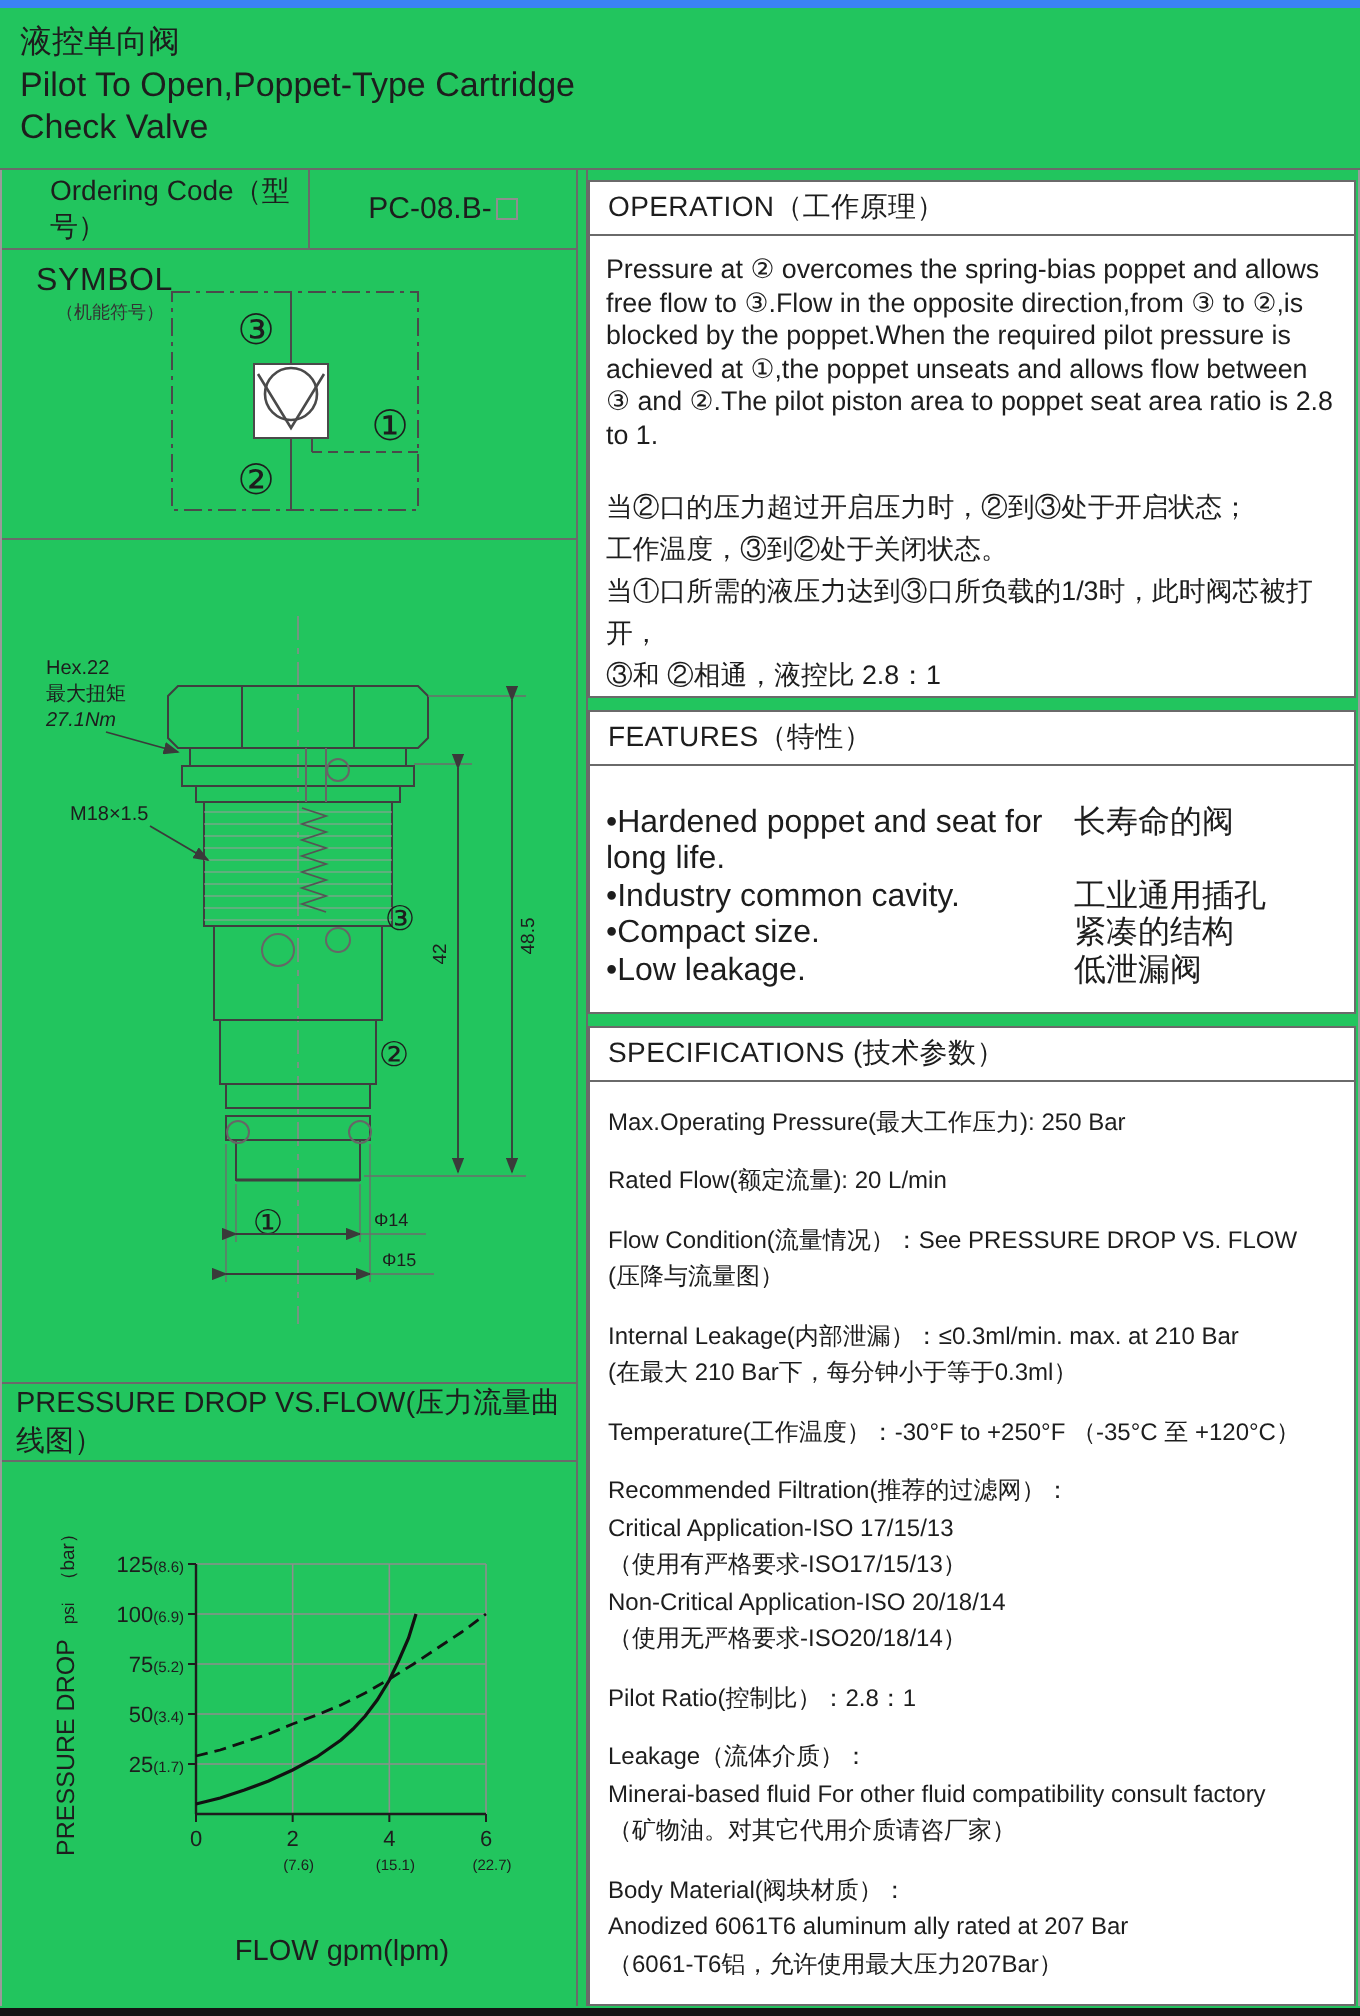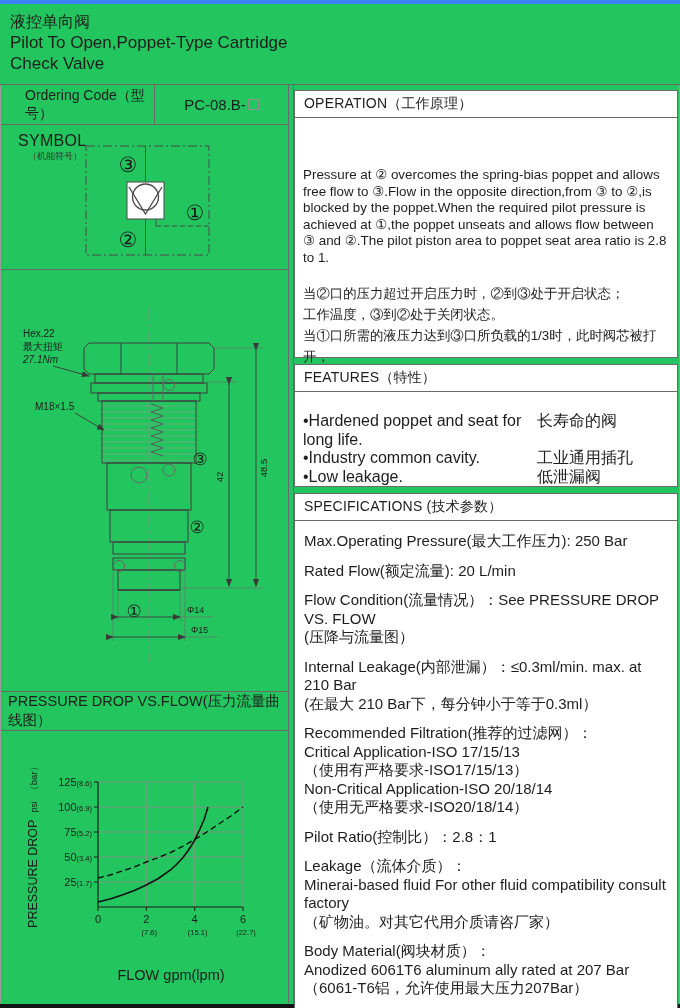--- a/index.html
+++ b/index.html
@@ -25,29 +25,29 @@
   .symbol-heading-zh{position:absolute;left:27px;top:25px;font-size:9px;color:#333;}
   .drawing-section{flex:1;position:relative;border-bottom:1px solid #6a6a6a;}
   .svg-abs{position:absolute;left:0;top:0;}
   .chart-title{height:39px;border-bottom:1px solid #6a6a6a;display:flex;align-items:center;padding-left:7px;font-size:14.5px;flex-shrink:0;}
   .chart-section{height:272px;position:relative;flex-shrink:0;}
   
   .right-col{flex:1;padding:5px 1px 0 0;display:flex;flex-direction:column;gap:6px;}
   .r-box{border:1px solid #6a6a6a;background:#fff;}
   .r-box-title{height:27px;border-bottom:1px solid #6a6a6a;display:flex;align-items:center;padding-left:9px;font-size:14px;letter-spacing:0.2px;}
   .op-body{padding:9px 8px 0 8px;font-size:13.4px;}
-  .op-en{line-height:16.6px;margin-top:40px;}
+  .op-en{line-height:16.6px;}
   .op-zh{margin-top:16px;}
   .op-zh-line{line-height:21px;}
   .feat-body{padding:20px 8px 0 8px;font-size:16px;}
   .feat-row{display:flex;line-height:18.5px;}
   .feat-en{flex:1;}
   .feat-zh{width:132px;flex-shrink:0;}
   .specs-box{flex:1;}
-  .specs-body{padding:11px 8px 0 9px;font-size:15px;}
+  .specs-body{padding:11px 8px 0 9px;font-size:12px;}
   .spec-item{margin-bottom:11px;}
   .spec-line{line-height:18.5px;}
   svg text{font-family:"Liberation Sans",sans-serif;fill:#1d1d1d;}
 </style>
 </head>
 <body>
 
 <div class="page">
 
   <div class="header">
@@ -244,20 +244,24 @@
         <div class="feat-body" id="features-list">
             <div class="feat-row">
               <span class="feat-en">•Hardened poppet and seat for long life.</span>
               <span class="feat-zh">长寿命的阀</span>
             </div>
             <div class="feat-row">
               <span class="feat-en">•Industry common cavity.</span>
               <span class="feat-zh">工业通用插孔</span>
             </div>
             <div class="feat-row">
+              <span class="feat-en">•Compact size.</span>
+              <span class="feat-zh">紧凑的结构</span>
+            </div>
+            <div class="feat-row">
               <span class="feat-en">•Low leakage.</span>
               <span class="feat-zh">低泄漏阀</span>
             </div>
           </div>
       </div>
 
       <div class="r-box specs-box">
         <div class="r-box-title">SPECIFICATIONS (技术参数）</div>
         <div class="specs-body" id="specs-list">
             <div class="spec-item">
@@ -266,20 +270,23 @@
             <div class="spec-item">
               <div class="spec-line">Rated Flow(额定流量): 20 L/min</div>
             </div>
             <div class="spec-item">
               <div class="spec-line">Flow Condition(流量情况）：See PRESSURE DROP VS. FLOW</div>
               <div class="spec-line">(压降与流量图）</div>
             </div>
             <div class="spec-item">
               <div class="spec-line">Internal Leakage(内部泄漏）：≤0.3ml/min. max. at 210 Bar</div>
               <div class="spec-line">(在最大 210 Bar下，每分钟小于等于0.3ml）</div>
+            </div>
+            <div class="spec-item">
+              <div class="spec-line">Temperature(工作温度）：-30°F to +250°F  （-35°C 至 +120°C）</div>
             </div>
             <div class="spec-item">
               <div class="spec-line">Recommended Filtration(推荐的过滤网）：</div>
               <div class="spec-line">Critical Application-ISO 17/15/13</div>
               <div class="spec-line">（使用有严格要求-ISO17/15/13）</div>
               <div class="spec-line">Non-Critical Application-ISO 20/18/14</div>
               <div class="spec-line">（使用无严格要求-ISO20/18/14）</div>
             </div>
             <div class="spec-item">
               <div class="spec-line">Pilot Ratio(控制比）：2.8：1</div>

